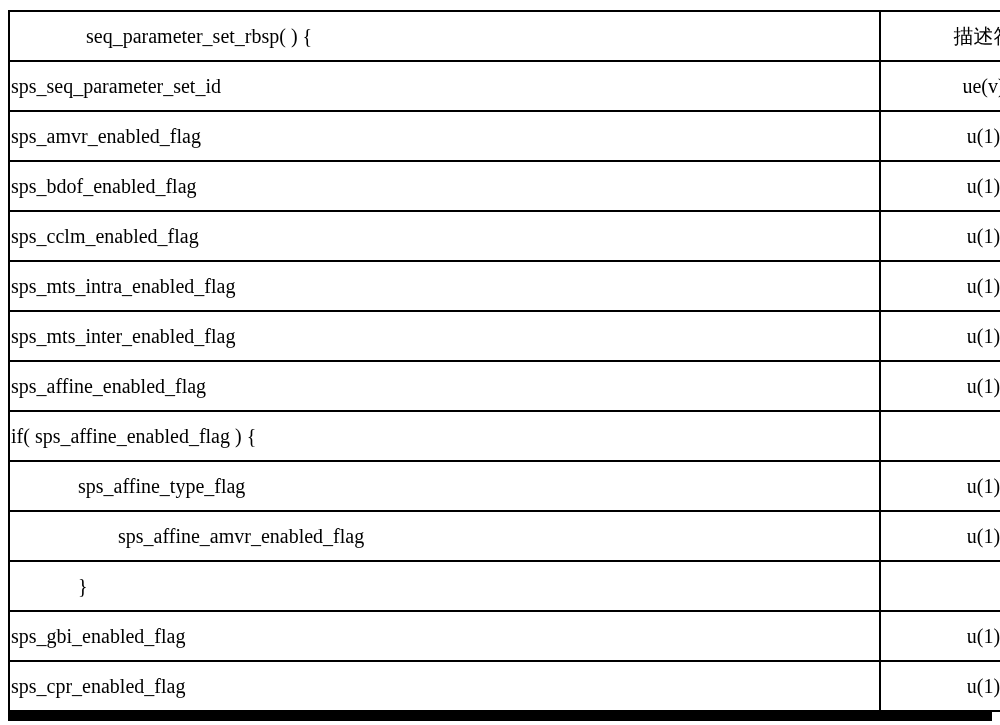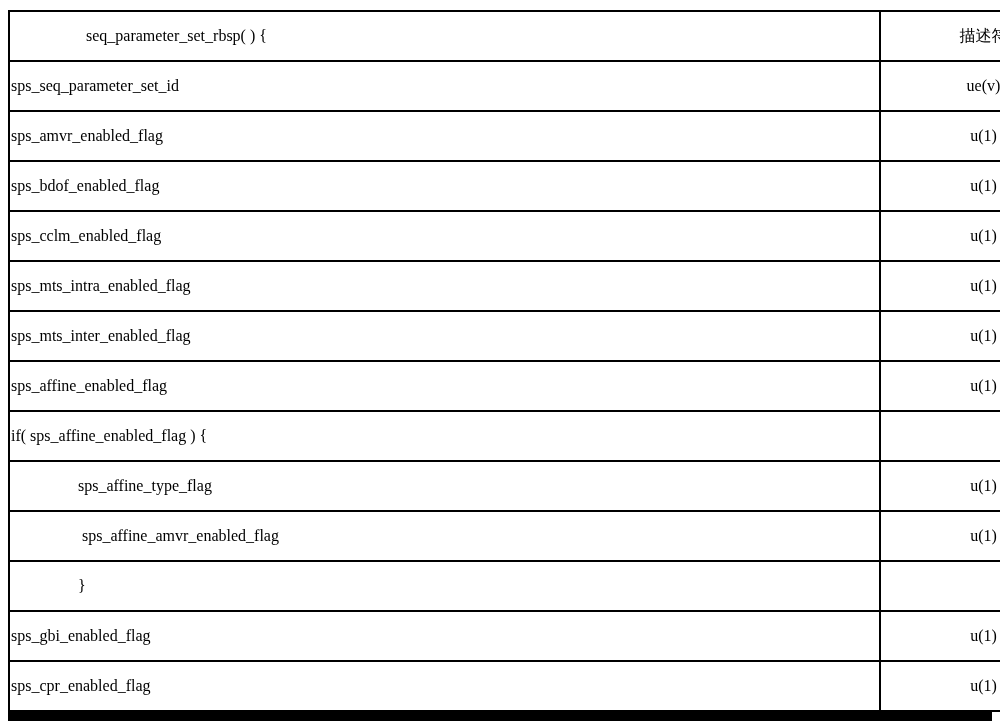--- a/index.html
+++ b/index.html
@@ -24,38 +24,38 @@
     position: absolute;
     left: 8px;
     top: 10px;
     width: 984px;
     border-collapse: collapse;
     table-layout: fixed;
   }
   table.syntax-table td {
     border: 2px solid #000000;
     height: 46px;
-    font-size: 16px;
+    font-size: 20px;
     vertical-align: middle;
     white-space: nowrap;
     overflow: hidden;
   }
   td.syntax {
     width: 787px;
     padding-right: 6px;
   }
   td.descriptor {
     width: 197px;
     text-align: center;
     padding: 0 4px;
   }
   .indent-0 { padding-left: 76px; }
   .indent-1 { }
   .indent-2 { padding-left: 68px; }
-  .indent-3 { padding-left: 72px; border-radius: 16px; }
+  .indent-3 { padding-left: 108px; border-radius: 16px; }
   .cropped-row-edge {
     position: absolute;
     left: 8px;
     width: 984px;
     top: 712px;
     height: 9px;
     background: #000000;
   }
 </style>
 </head>

